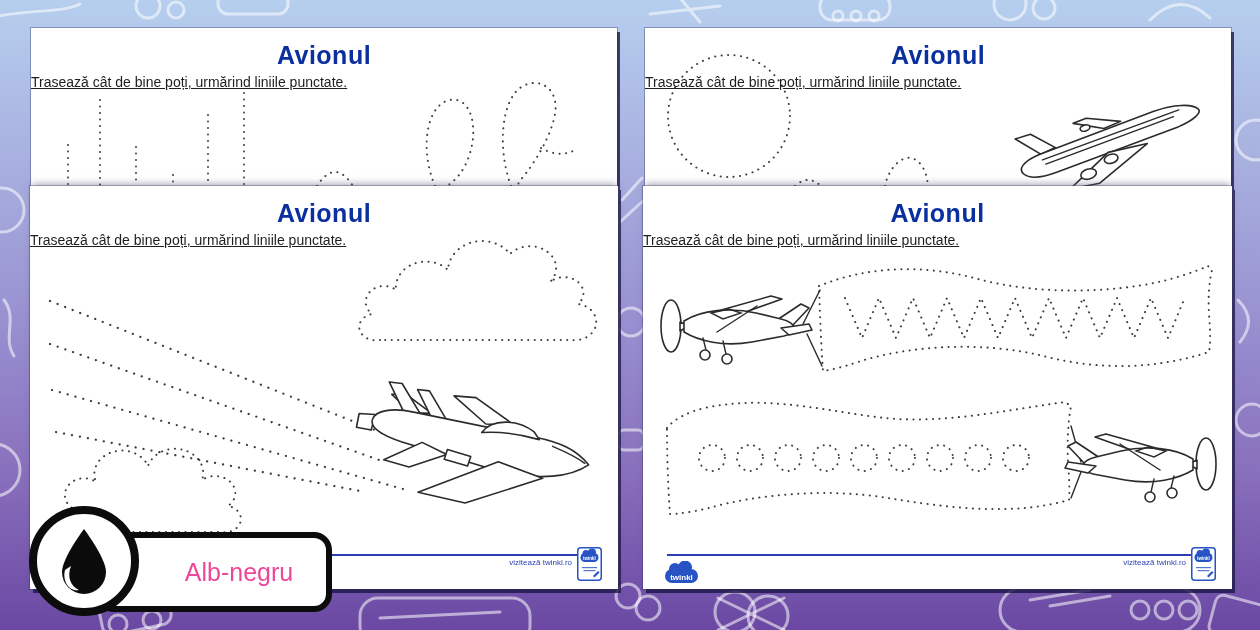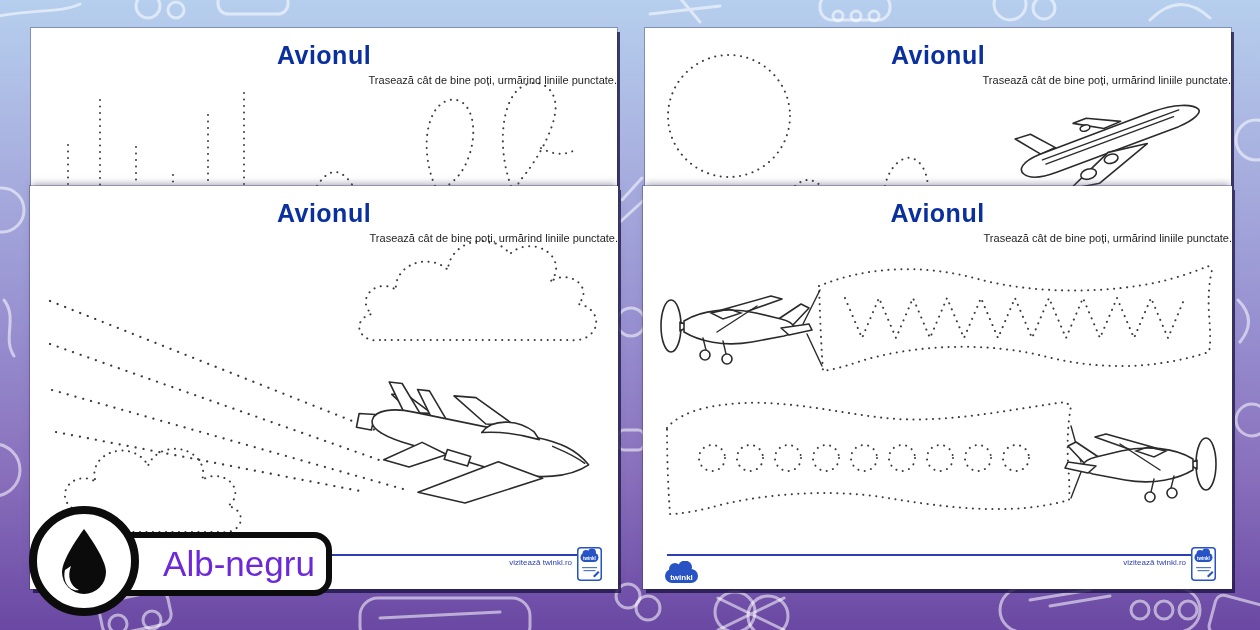--- a/index.html
+++ b/index.html
@@ -11,38 +11,38 @@
   .page{position:absolute;background:var(--page_white);
     box-shadow:0 0 0 1px rgba(40,40,90,.35), 3px 4px 0 rgba(30,22,70,.8);}
   .page-top{z-index:1;}
   .page-bottom{z-index:2;box-shadow:0 -4px 7px -2px rgba(90,90,120,.55),0 0 0 1px rgba(40,40,90,.35),3px 4px 0 rgba(30,22,70,.8);}
   .page-tl{left:31px;top:28px;width:586px;height:158px;}
   .page-tr{left:645px;top:28px;width:586px;height:158px;}
   .page-bl{left:30px;top:186px;width:588px;height:403px;}
   .page-br{left:643px;top:186px;width:589px;height:403px;}
   .ws-title{position:relative;z-index:1;margin:13px 0 0;text-align:center;
     font-size:25px;font-weight:bold;letter-spacing:.5px;color:var(--title_blue);}
-  .ws-sub{position:relative;z-index:1;margin:4px 0 0;text-align:right;
-    font-size:11px;color:var(--ink);}
+  .ws-sub{position:relative;z-index:1;margin:4px 0 0;text-align:left;
+    font-size:14px;color:var(--ink);text-decoration:underline;}
   .art{position:absolute;inset:0;width:100%;height:100%;}
   .dt{fill:none;stroke:var(--dot_gray);stroke-width:2;stroke-linecap:round;stroke-dasharray:.1 6.4;}
   .dt2{fill:none;stroke:var(--dot_gray);stroke-width:2.2;stroke-linecap:round;stroke-dasharray:.1 8;}
   .ln{fill:#fff;stroke:#2b2b2b;stroke-width:1.6;stroke-linejoin:round;}
   .lnt{fill:none;stroke:#2b2b2b;stroke-width:1.4;stroke-linecap:round;}
   .foot-line{position:absolute;left:24px;right:16px;top:368px;height:2px;background:var(--footer_blue);}
   .foot-link{position:absolute;right:46px;top:372px;font-size:8px;font-weight:normal;color:var(--footer_blue);}
   .logo-sq{position:absolute;right:16px;top:361px;width:25px;height:34px;}
   .cloud-logo{position:absolute;left:20px;top:375px;width:38px;height:26px;}
   .badge-circle{position:absolute;left:29px;top:506px;width:110px;height:110px;box-sizing:border-box;
     border:8px solid #0c0c0c;border-radius:50%;background:#fff;z-index:11;
     display:flex;align-items:center;justify-content:center;}
-  .badge-pill{position:absolute;left:96px;top:532px;width:236px;height:64px;box-sizing:border-box;
+  .badge-pill{position:absolute;left:96px;top:532px;width:236px;height:80px;box-sizing:border-box;
     border:6px solid #0c0c0c;border-radius:18px;background:#fff;z-index:10;
     display:flex;align-items:center;justify-content:center;padding-left:50px;
-    font-size:35px;color:#6d28d9;}
+    font-size:25px;color:#ec4899;}
 </style>
 </head>
 <body>
 
 <div class="stage">
 
   <svg class="bg-doodles" width="1260" height="630" viewBox="0 0 1260 630">
     <path d="M -10 18 C 30 8, 60 14, 80 4"></path>
     <circle cx="148" cy="6" r="12"></circle>
     <circle cx="176" cy="10" r="8"></circle>

